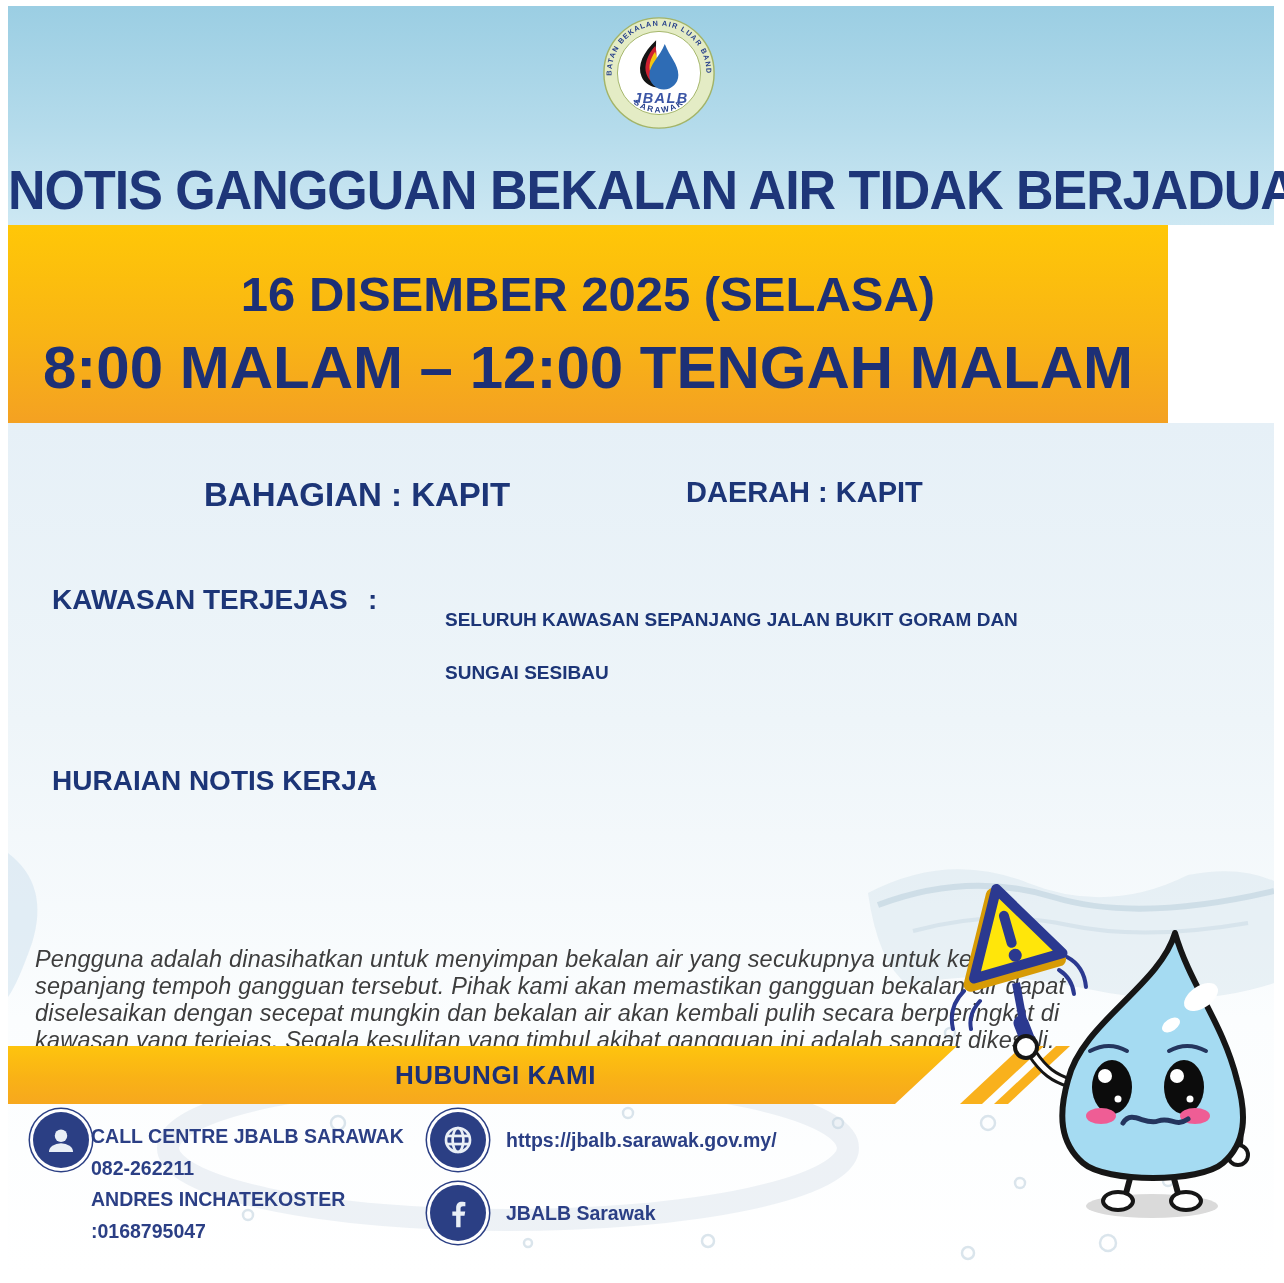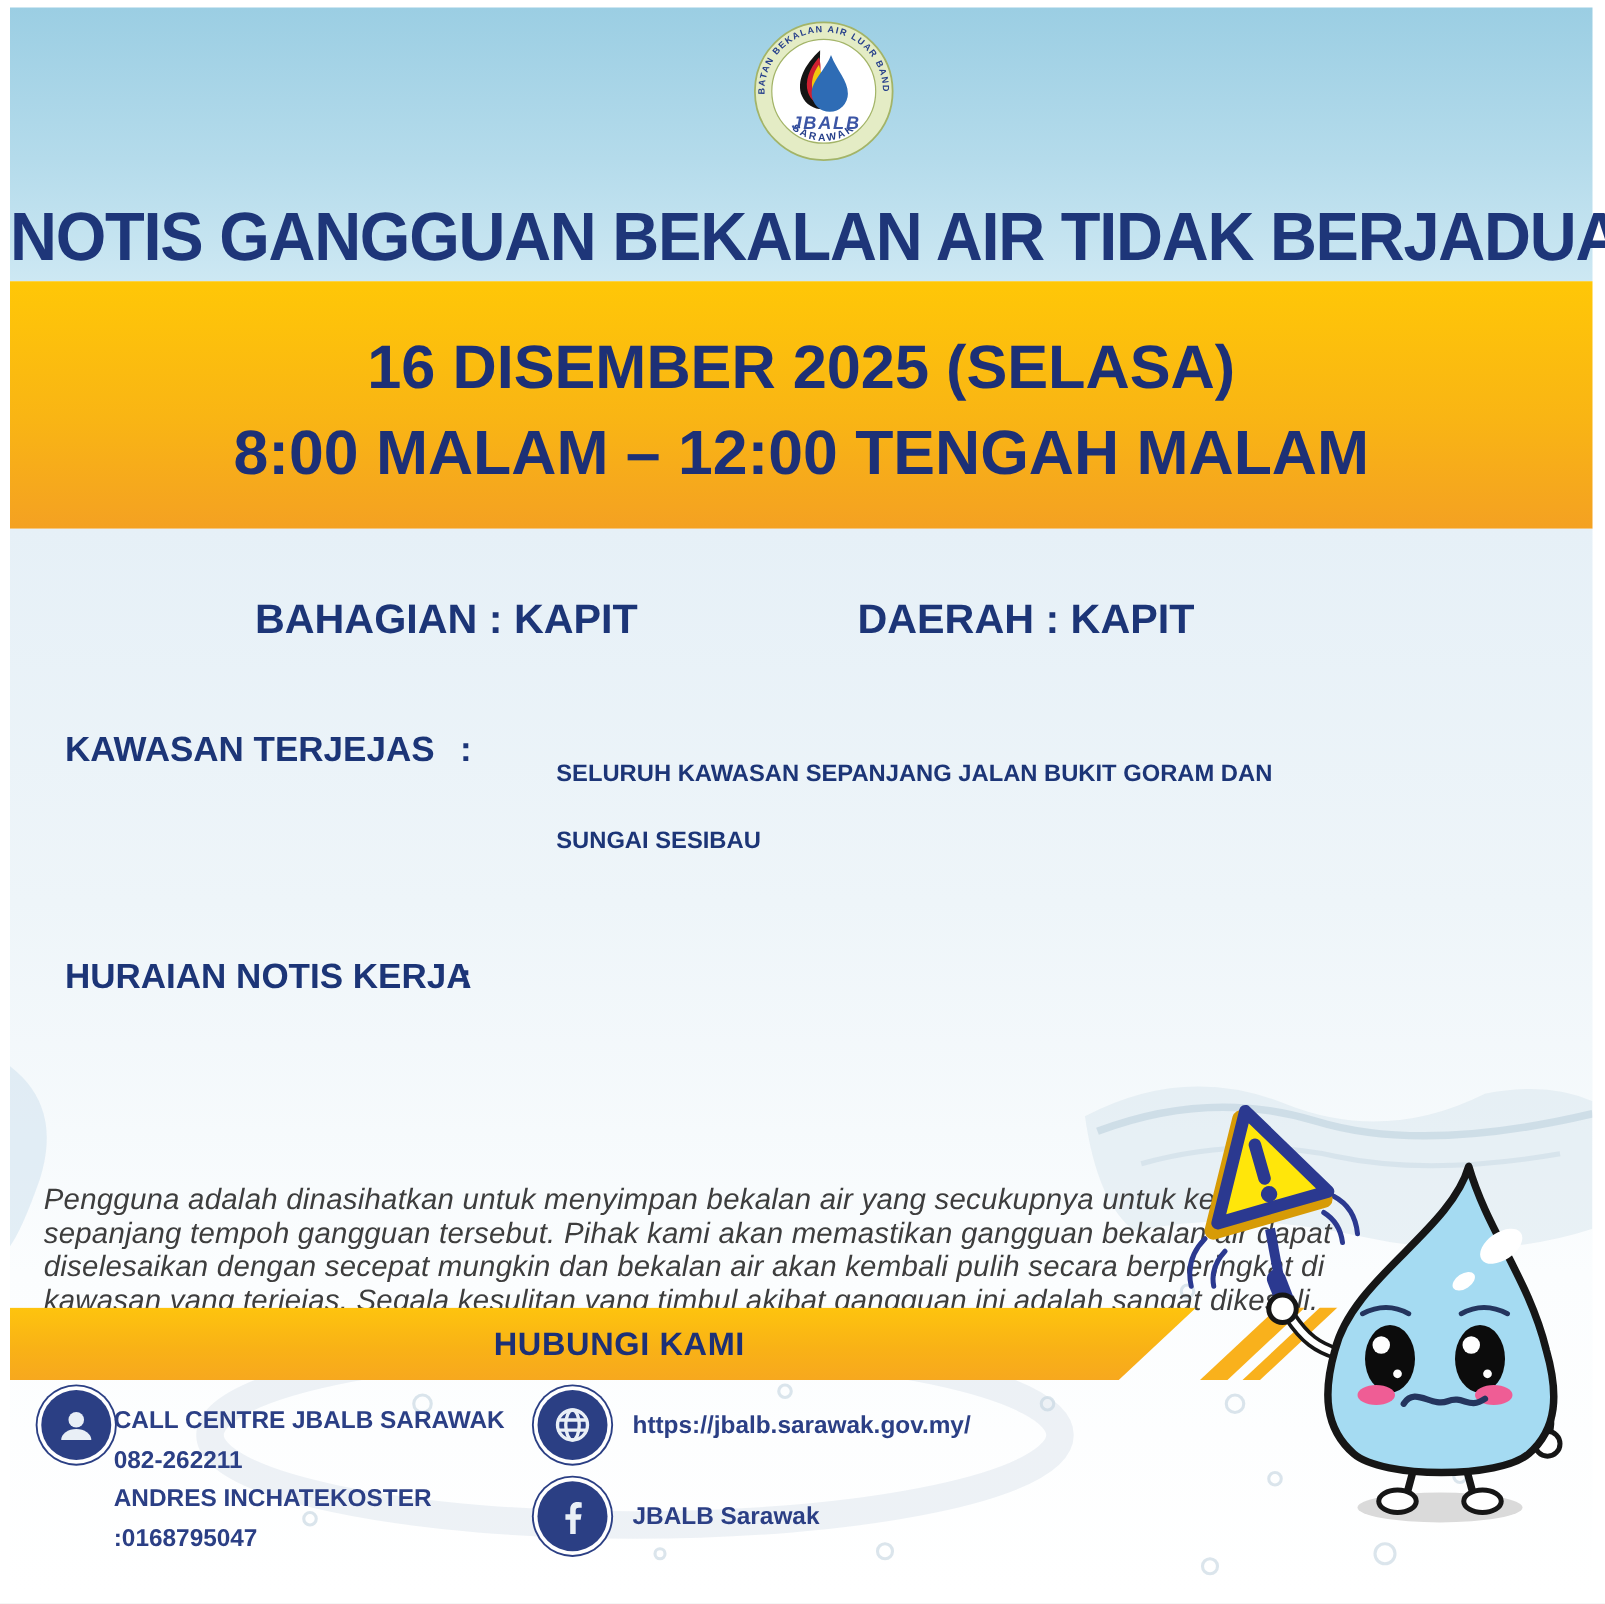--- a/index.html
+++ b/index.html
@@ -13,38 +13,38 @@
     background:linear-gradient(180deg,#9bcee3 0%,#b4dbeb 55%,#cde8f3 100%);
   }
   .logo{position:absolute;left:593px;top:9px;width:116px;height:116px;}
   .title{
     position:absolute;left:0;right:0;top:154px;text-align:center;
     font-size:52px;font-weight:bold;color:#1e3679;letter-spacing:-1px;
     white-space:nowrap;transform:scaleY(1.05);
   }
   
   .band{
-    position:absolute;left:8px;top:225px;width:1266px;height:198px;
+    position:absolute;left:8px;top:225px;width:1160px;height:198px;
     background:linear-gradient(180deg,#ffc707 0%,#f9b514 55%,#f4a122 100%);
     color:#1d3076;text-align:center;
   }
   .band .line1{position:absolute;left:0;right:0;top:41px;font-size:49px;font-weight:bold;white-space:nowrap;}
-  .band .line2{position:absolute;left:0;right:0;top:108px;font-size:50px;font-weight:bold;white-space:nowrap;}
+  .band .line2{position:absolute;left:0;right:0;top:108px;font-size:60px;font-weight:bold;white-space:nowrap;}
   
   .main{
     position:absolute;left:8px;top:423px;width:1266px;height:852px;
     background:linear-gradient(180deg,#e6f0f7 0%,#eef5f9 35%,#fbfdfe 70%,#ffffff 100%);
     overflow:hidden;
     text-decoration:underline;
   }
   .texture{position:absolute;left:0;top:0;width:1266px;height:852px;z-index:0;}
   .main .content{position:absolute;inset:0;z-index:1;}
   .navy{color:#1c3577;}
   .region-bahagian{position:absolute;left:196px;top:53px;font-size:33px;font-weight:bold;white-space:nowrap;}
-  .region-daerah{position:absolute;left:678px;top:53px;font-size:33px;font-weight:bold;white-space:nowrap;}
+  .region-daerah{position:absolute;left:678px;top:53px;font-size:29px;font-weight:bold;white-space:nowrap;}
   .row-label{position:absolute;font-size:28px;font-weight:bold;white-space:nowrap;}
   .row-colon{position:absolute;font-size:28px;font-weight:bold;}
   .kawasan-label{left:44px;top:161px;}
   .kawasan-colon{left:360px;top:161px;}
   .kawasan-values{position:absolute;left:437px;top:170px;font-size:19px;font-weight:bold;line-height:53px;white-space:nowrap;}
   .huraian-label{left:44px;top:342px;}
   .huraian-colon{left:360px;top:342px;}
   .huraian-values{position:absolute;left:437px;top:319px;font-size:25px;font-weight:bold;line-height:46px;white-space:nowrap;}
   .advisory{
     position:absolute;left:27px;top:523px;font-size:23.5px;font-style:italic;

